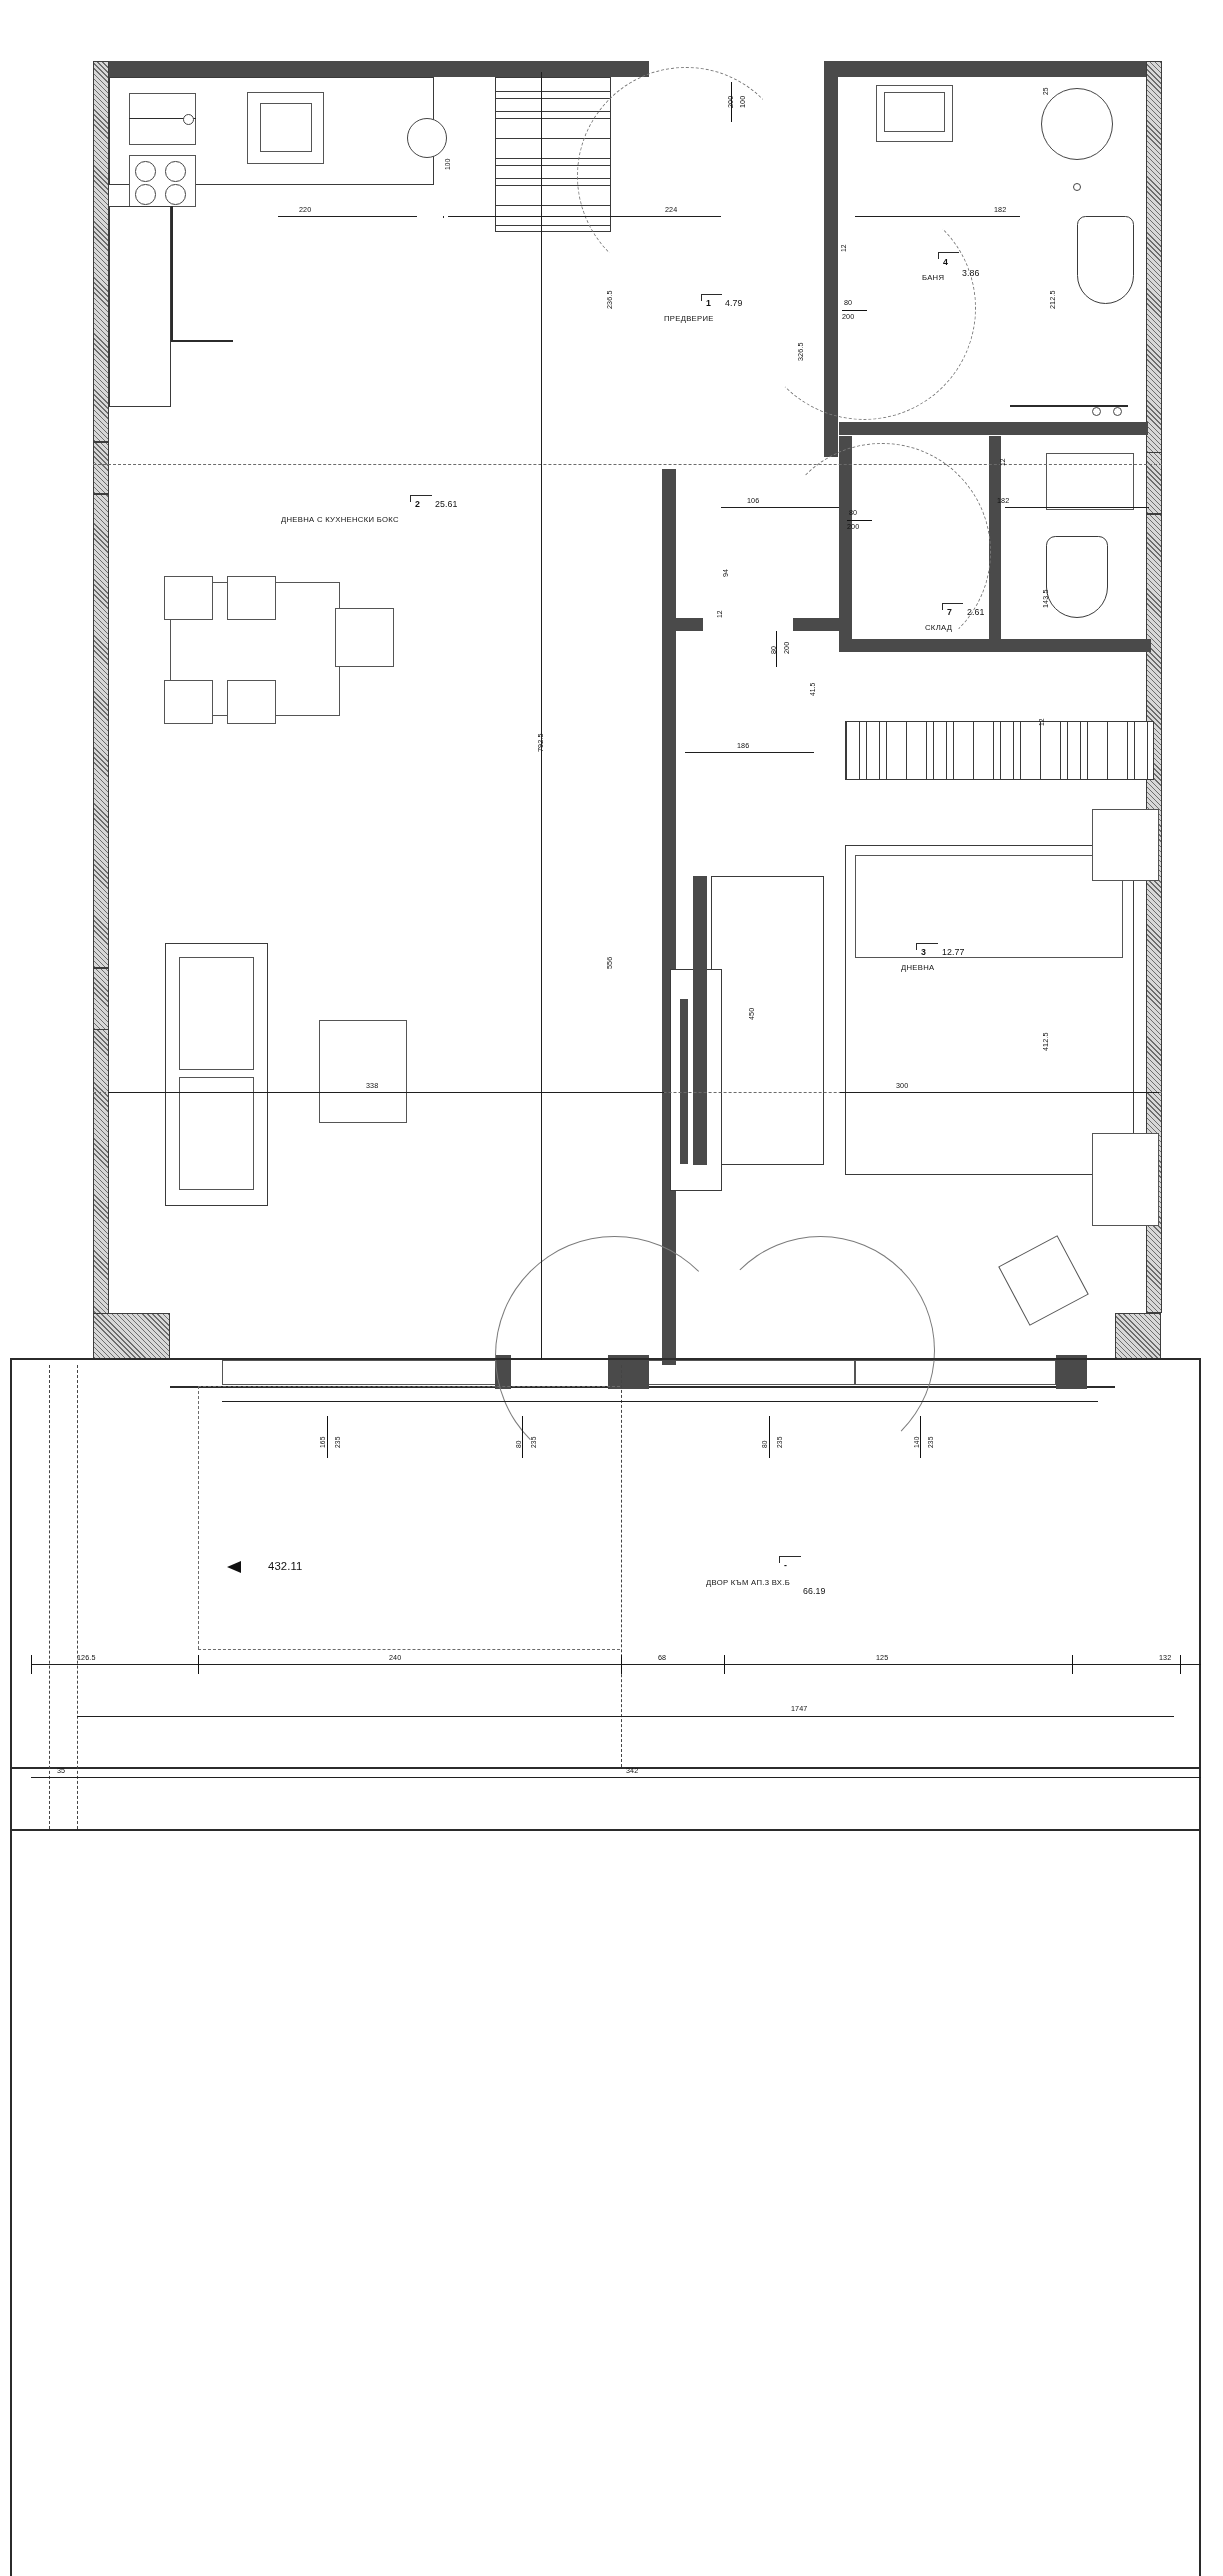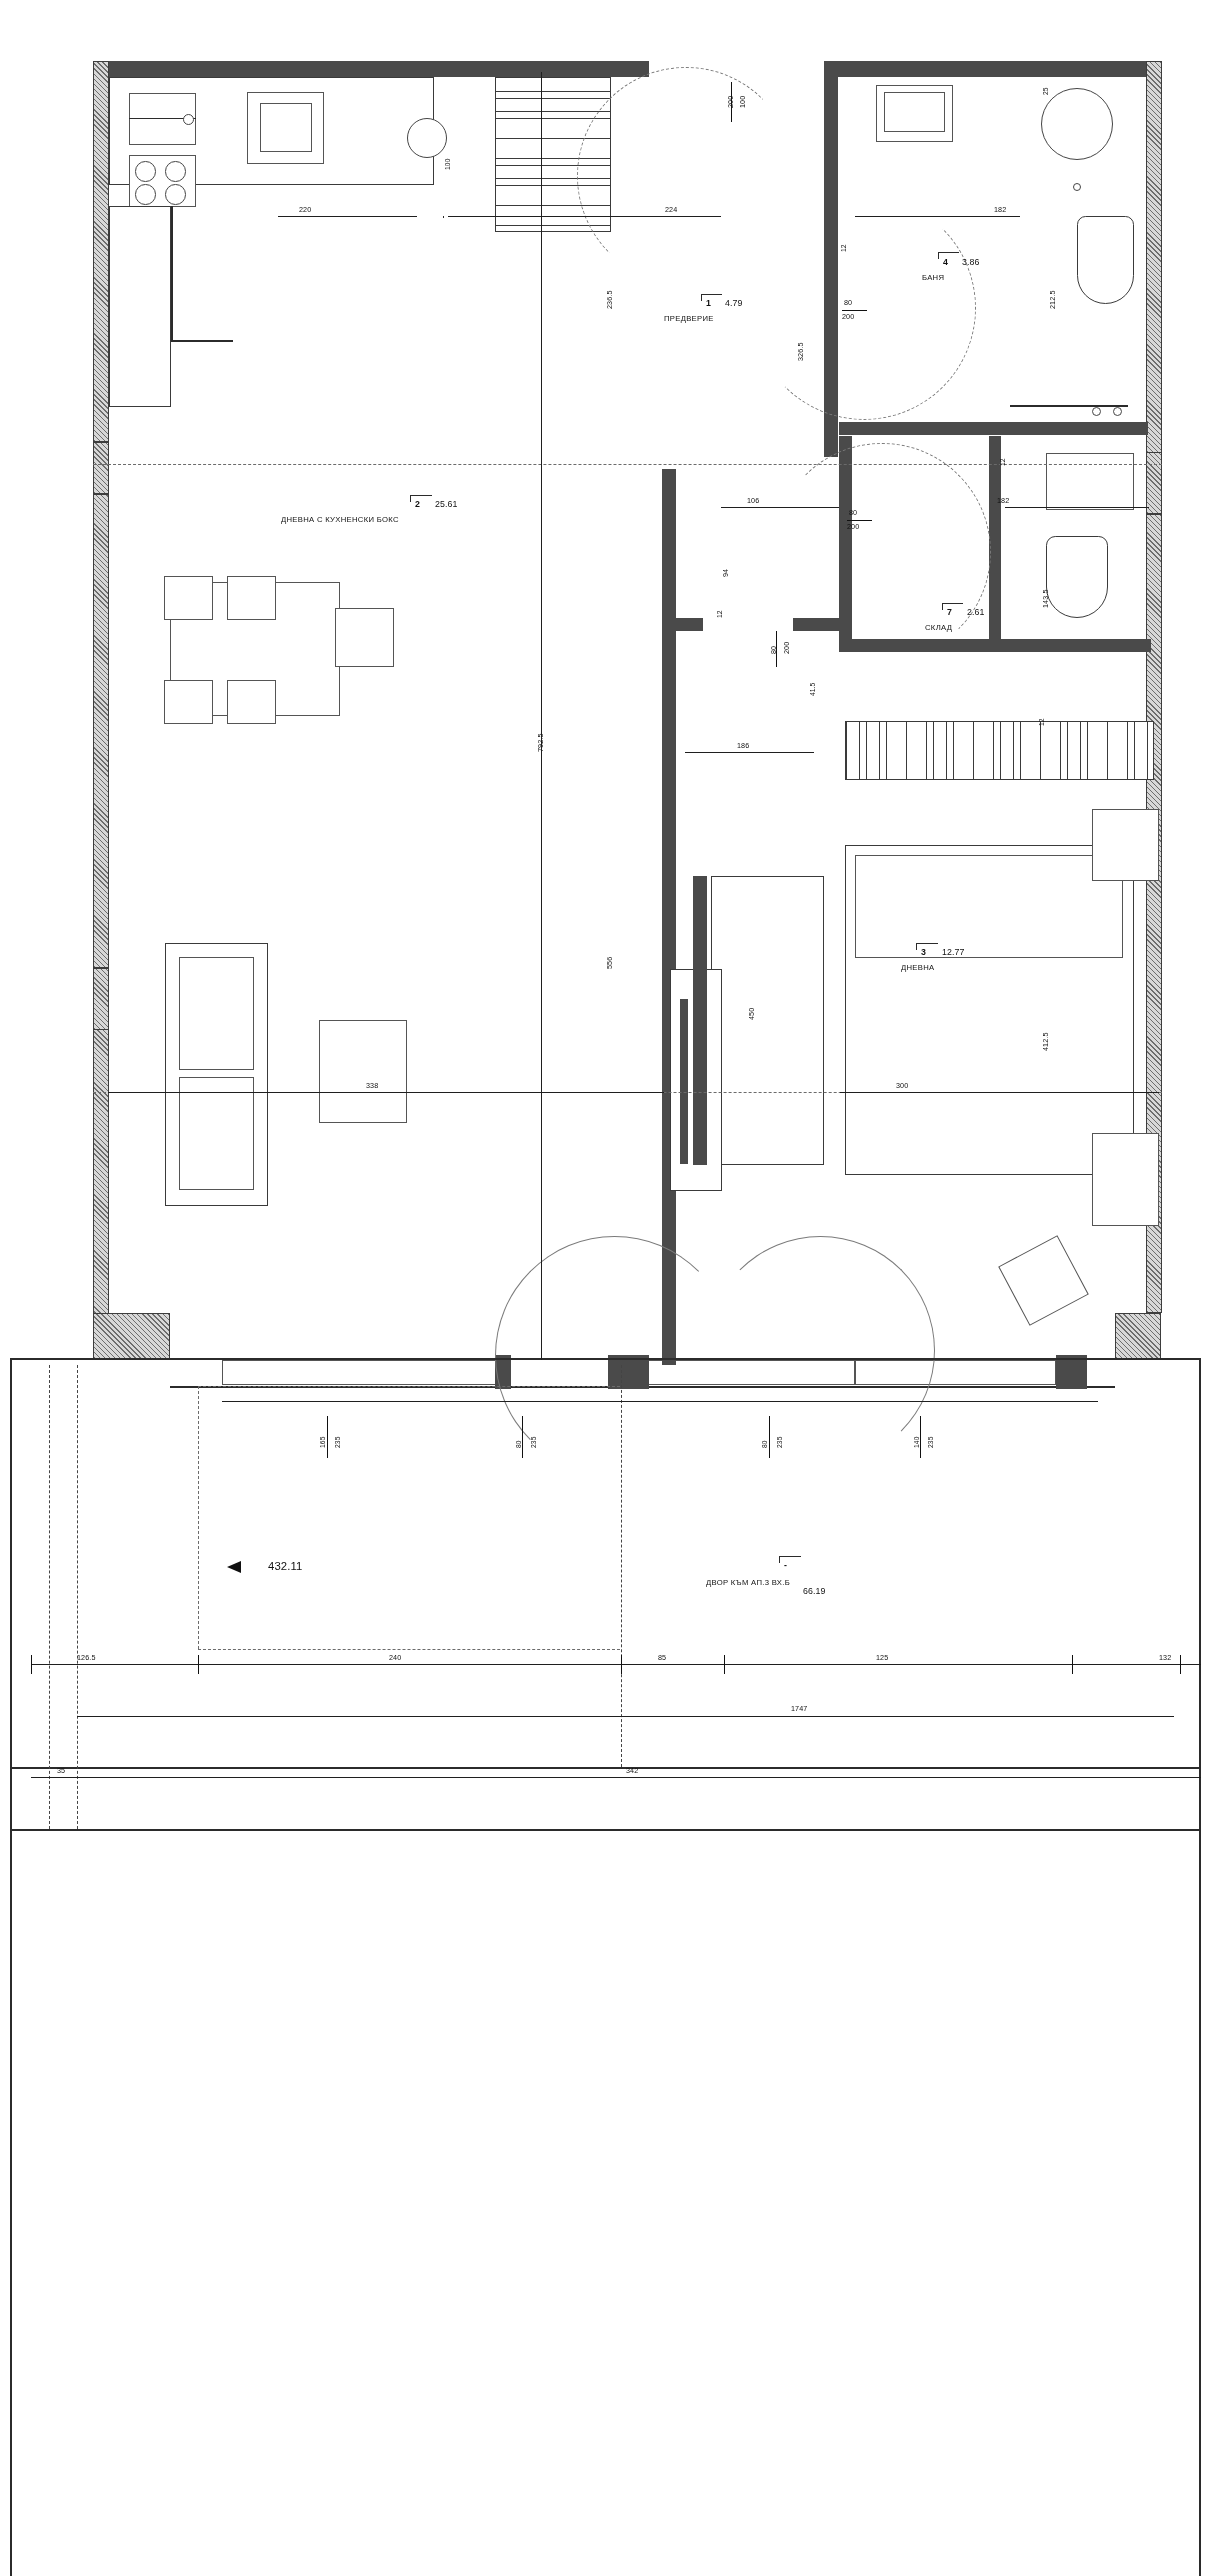--- a/index.html
+++ b/index.html
@@ -360,21 +360,21 @@
   <div class="thin" style="left:410px; top:495px; width:1px; height:7.2px;"></div>
   <div class="txt room-name" style="left:281px; top:515px;">ДНЕВНА С КУХНЕНСКИ БОКС</div>
 
   <div class="txt room-num" style="left:921px; top:947px;">3</div>
   <div class="txt room-area" style="left:942px; top:947px;">12.77</div>
   <div class="thin" style="left:916px; top:943px; width:21.6px; height:1px;"></div>
   <div class="thin" style="left:916px; top:943px; width:1px; height:7.2px;"></div>
   <div class="txt room-name" style="left:901px; top:963px;">ДНЕВНА</div>
 
   <div class="txt room-num" style="left:943px; top:257px;">4</div>
-  <div class="txt room-area" style="left:962px; top:257px;">3.86</div>
+  <div class="txt room-area" style="left:962px; top:268px;">3.86</div>
   <div class="thin" style="left:938px; top:252px; width:20.6px; height:1px;"></div>
   <div class="thin" style="left:938px; top:252px; width:1px; height:7.2px;"></div>
   <div class="txt room-name" style="left:922px; top:273px;">БАНЯ</div>
 
   <div class="txt room-num" style="left:947px; top:607px;">7</div>
   <div class="txt room-area" style="left:967px; top:607px;">2.61</div>
   <div class="thin" style="left:942px; top:603px; width:20.6px; height:1px;"></div>
   <div class="thin" style="left:942px; top:603px; width:1px; height:7.2px;"></div>
   <div class="txt room-name" style="left:925px; top:623px;">СКЛАД</div>
 
@@ -405,21 +405,21 @@
   <div class="dim-line" style="left:31px; top:1664px; width:1170px; height:0.5px;"></div>
   <div class="tick" style="left:31px; top:1655px; height:18.5px;"></div>
   <div class="tick" style="left:198px; top:1655px; height:18.5px;"></div>
   <div class="tick" style="left:621px; top:1655px; height:18.5px;"></div>
   <div class="tick" style="left:724px; top:1655px; height:18.5px;"></div>
   <div class="tick" style="left:1072px; top:1655px; height:18.5px;"></div>
   <div class="tick" style="left:1180px; top:1655px; height:18.5px;"></div>
 
   <div class="txt dim-txt" style="left:77px; top:1653px;">126.5</div>
   <div class="txt dim-txt" style="left:389px; top:1653px;">240</div>
-  <div class="txt dim-txt" style="left:658px; top:1653px;">85</div>
+  <div class="txt dim-txt" style="left:658px; top:1653px;">68</div>
   <div class="txt dim-txt" style="left:876px; top:1653px;">125</div>
   <div class="txt dim-txt" style="left:1159px; top:1653px;">132</div>
 
   <div class="dim-line" style="left:77px; top:1716px; width:1097px; height:0.5px;"></div>
   <div class="txt dim-txt" style="left:791px; top:1704px;">1747</div>
 
   <div class="dim-line" style="left:31px; top:1777px; width:1170px; height:0.5px;"></div>
   <div class="txt dim-txt" style="left:57px; top:1766px;">35</div>
   <div class="txt dim-txt" style="left:626px; top:1766px;">342</div>
 

